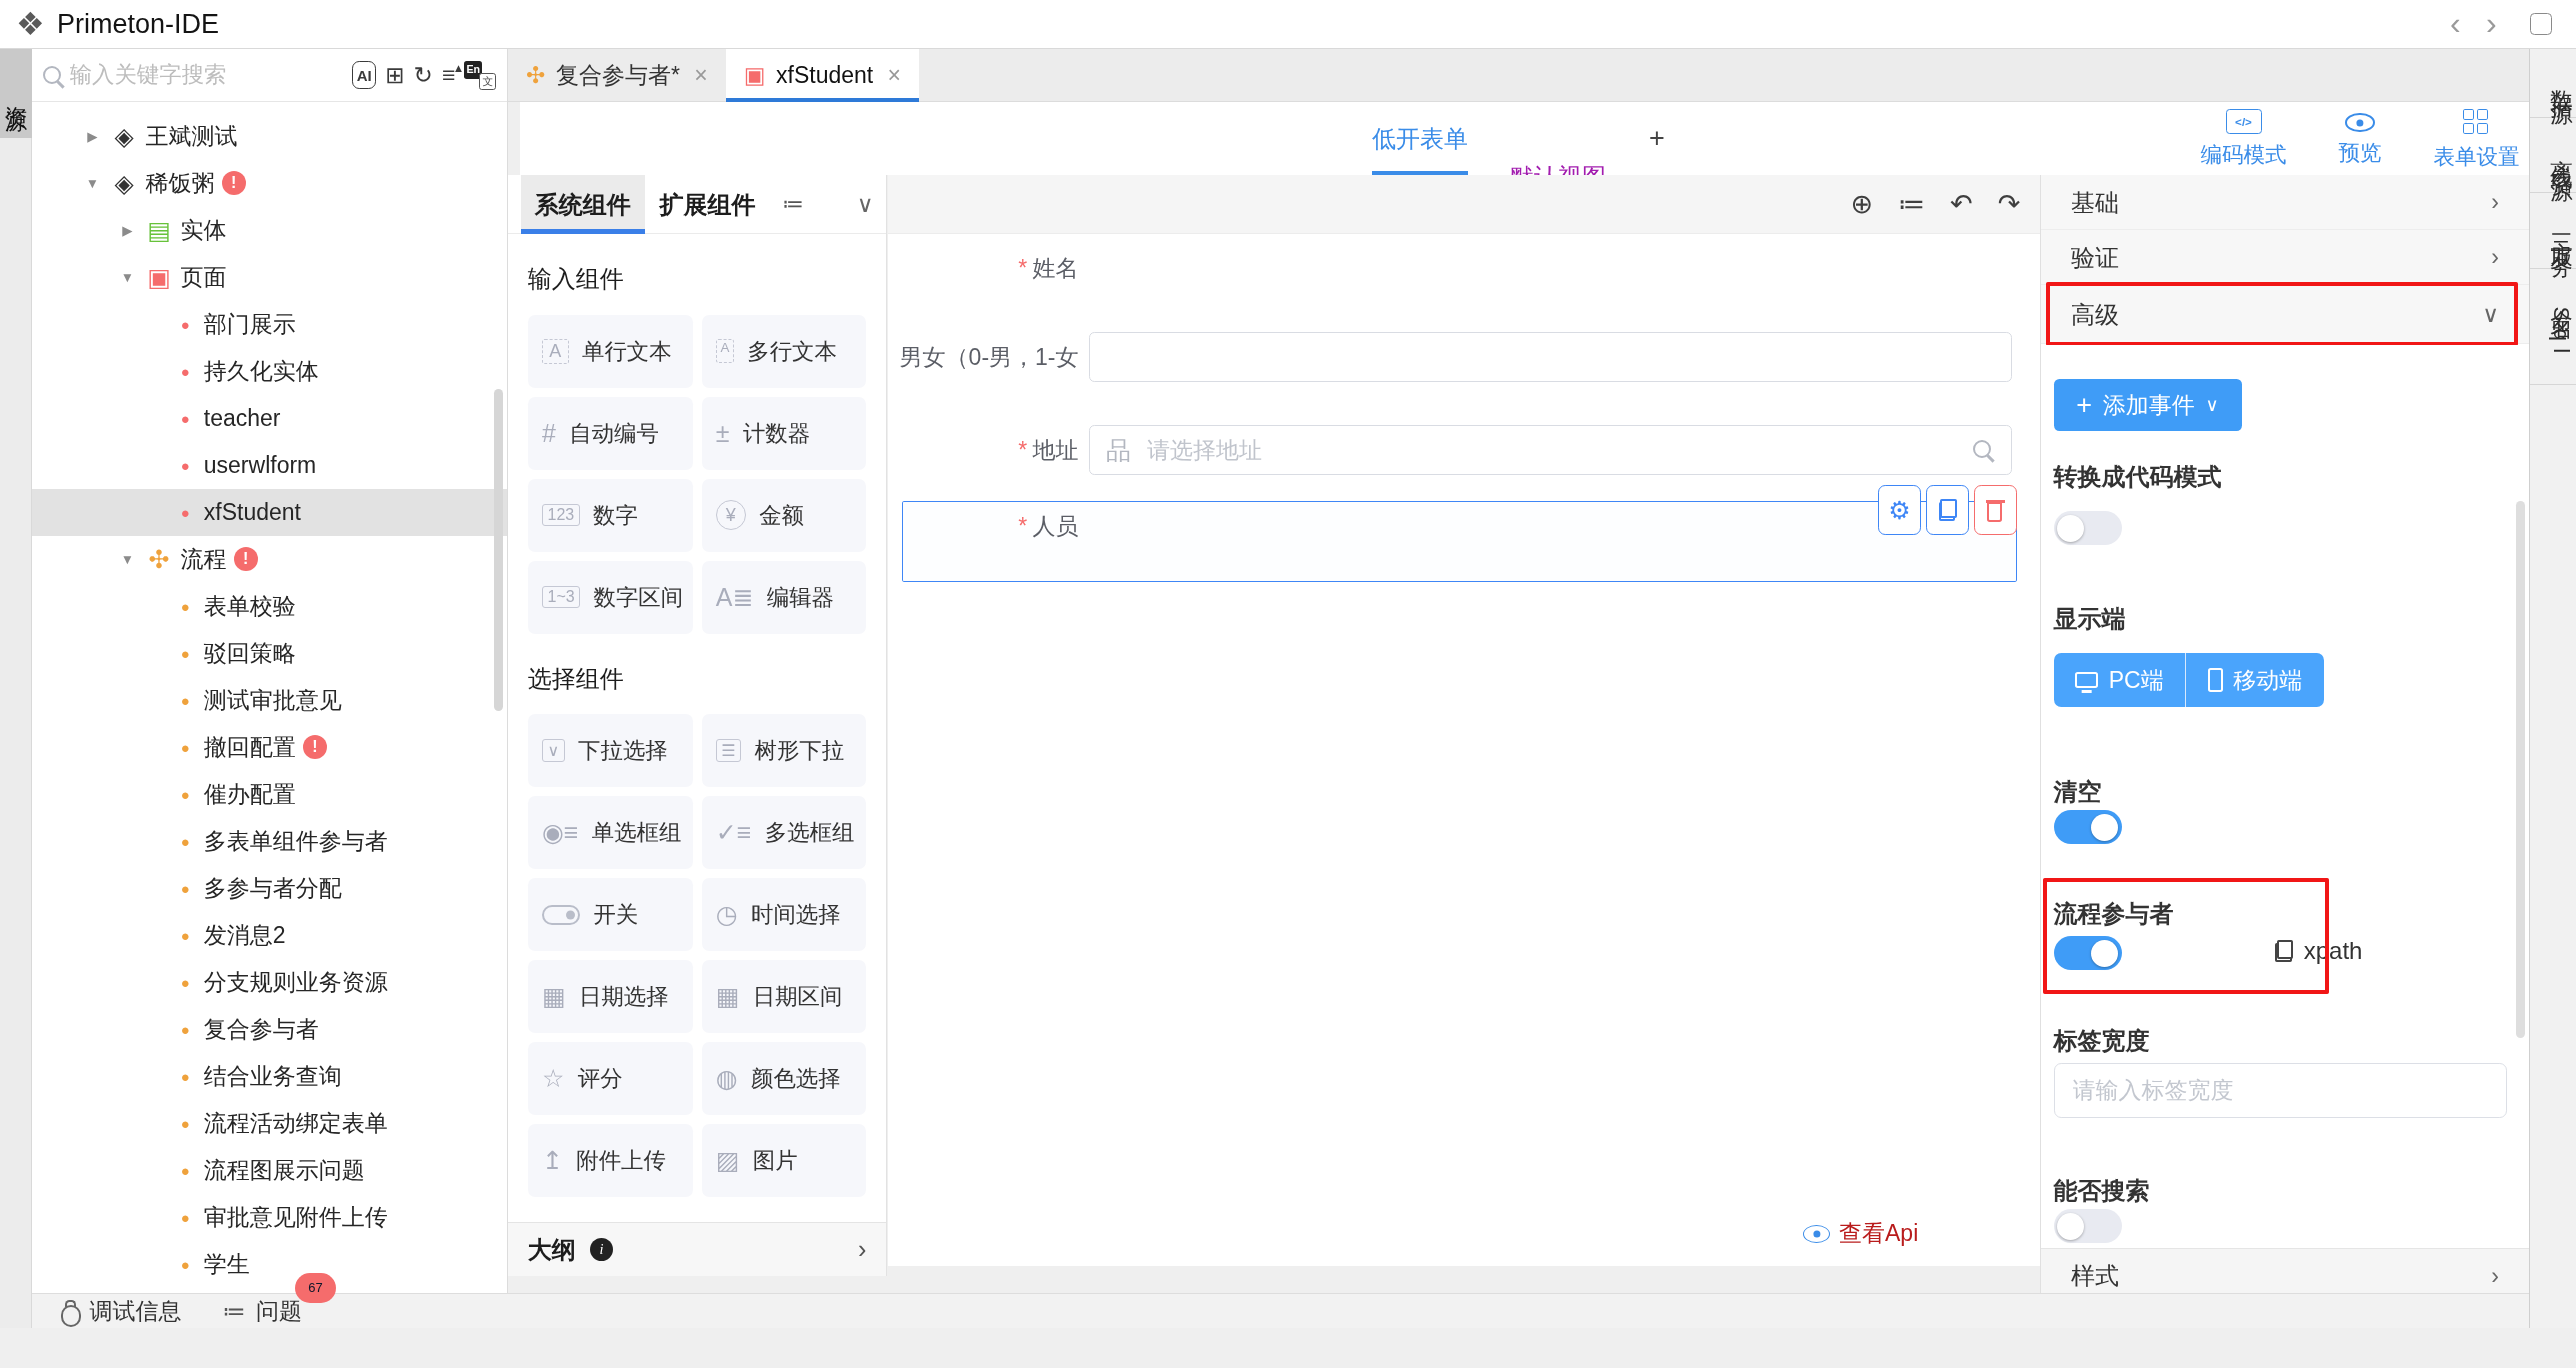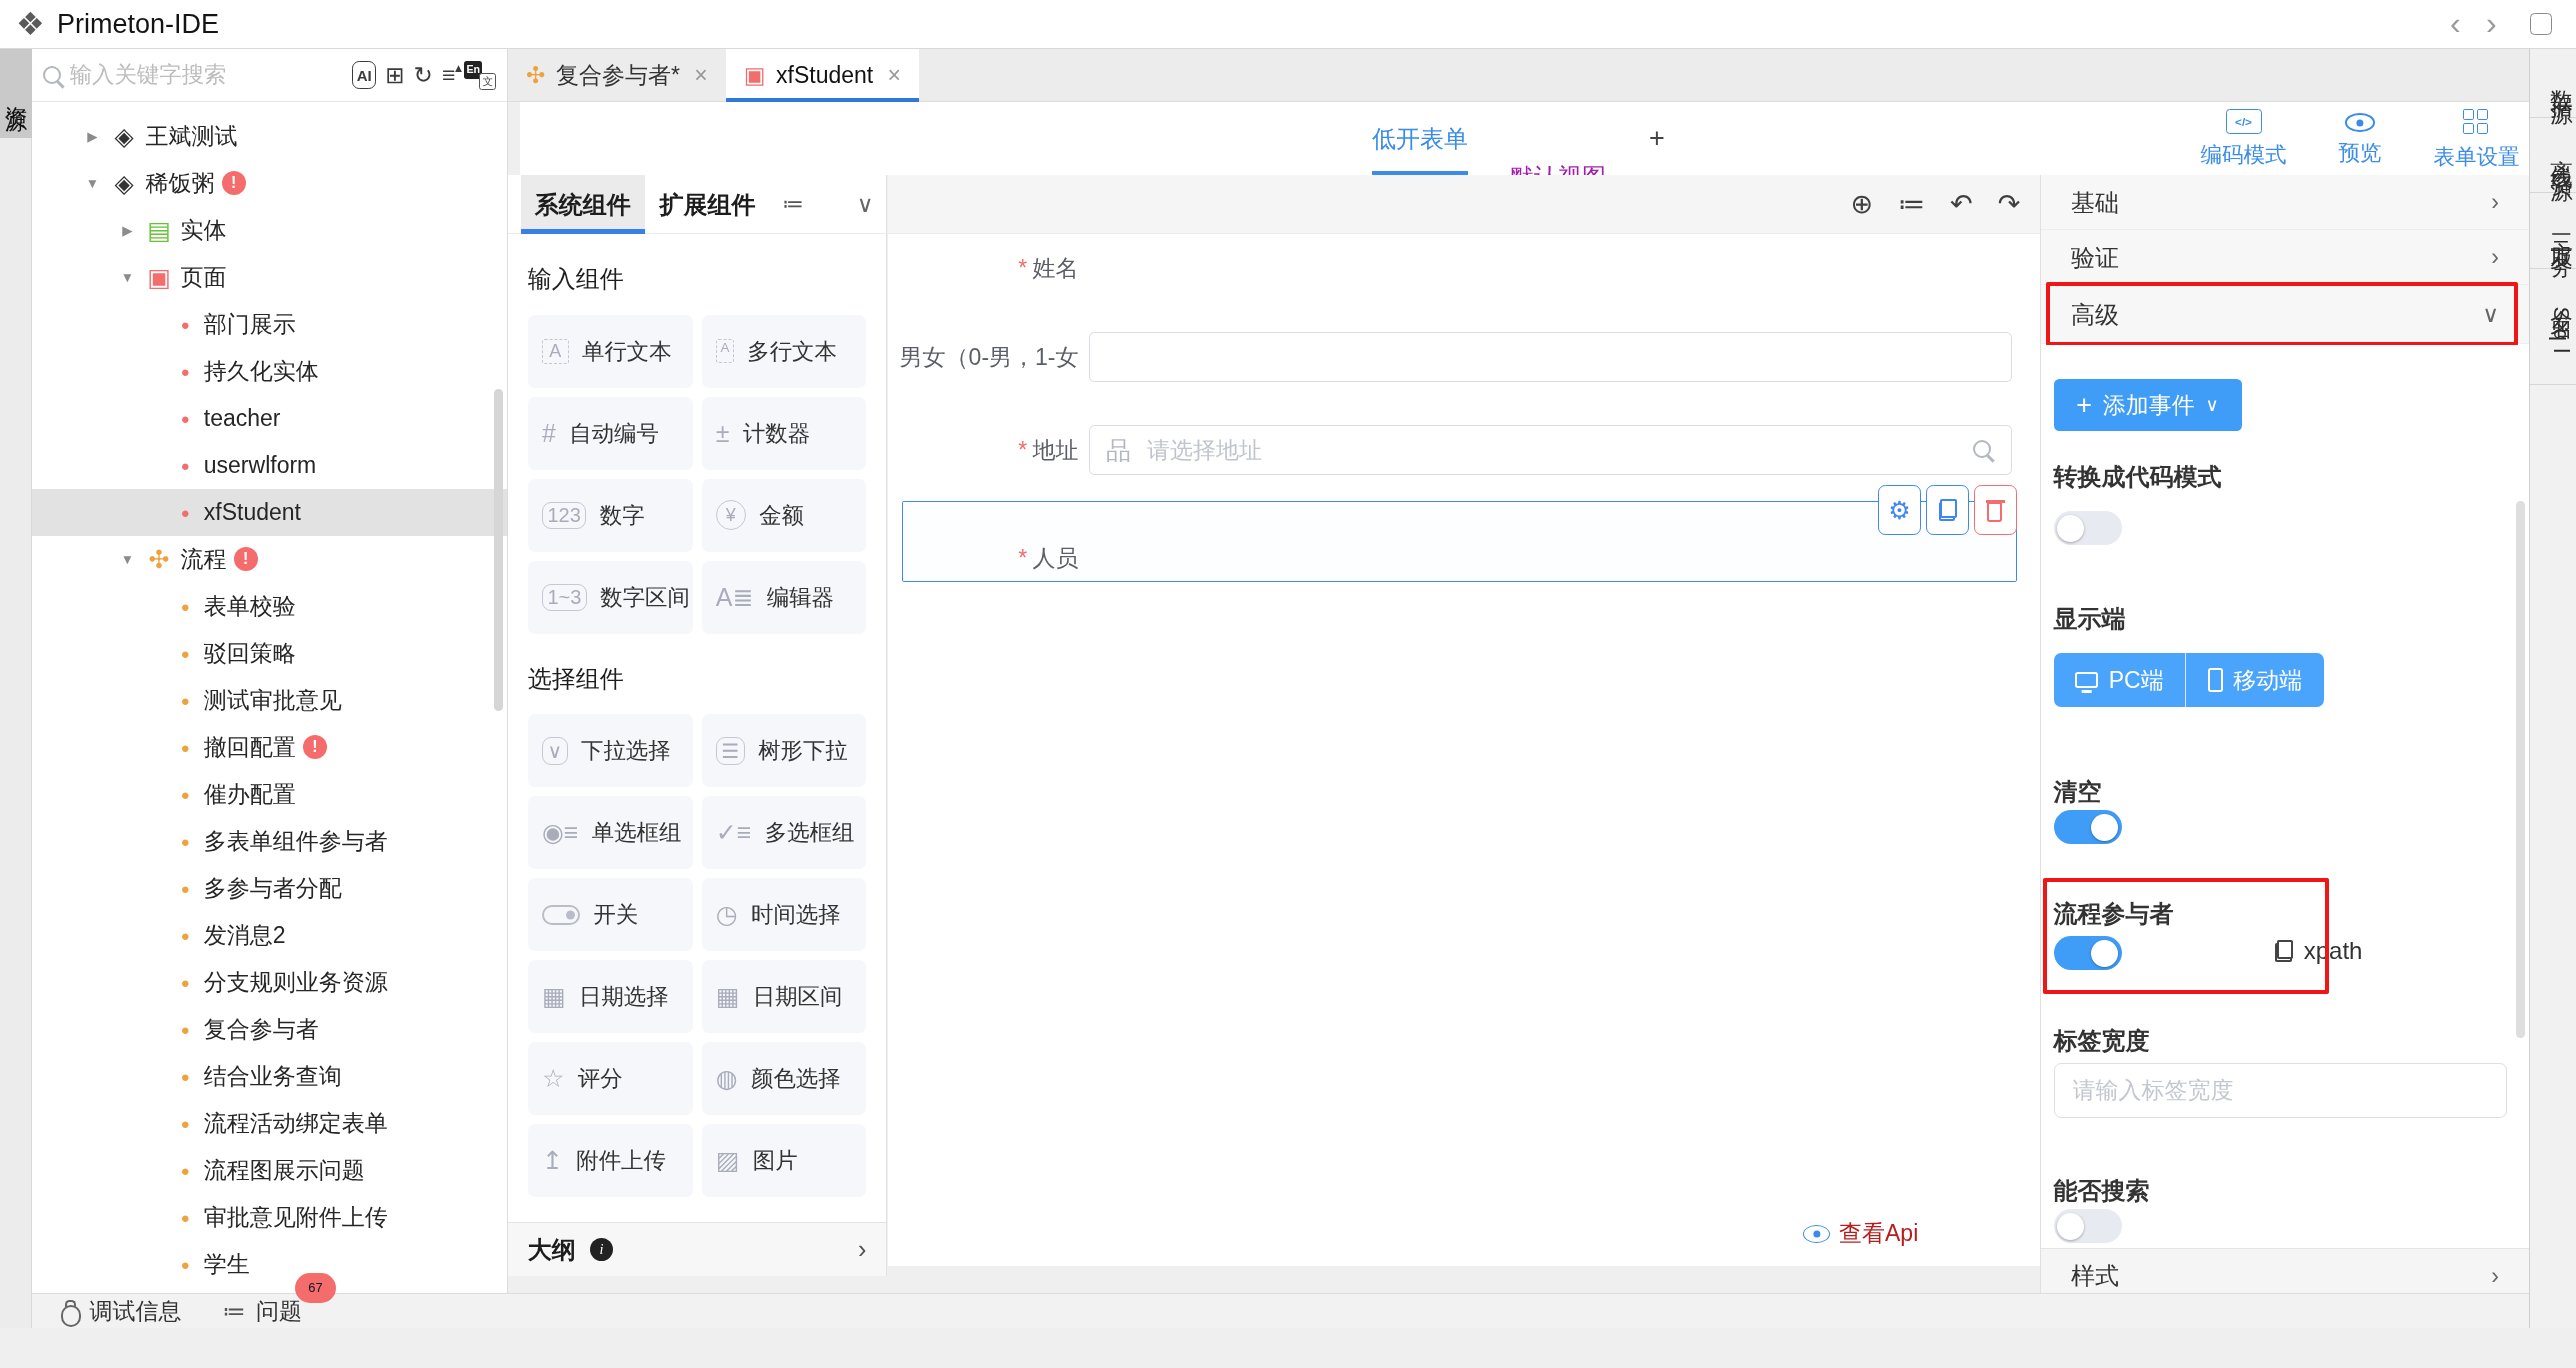--- a/index.html
+++ b/index.html
@@ -83,21 +83,21 @@
   #pal-chevron { margin-left:auto; color:#666; font-size:23px; }
   #pal-body { padding:0 19.7px; }
   .sec-title { margin-top:29px; font-size:24px; color:#1d1d1d; }
   .pgrid { margin-top:19.7px; display:grid; grid-template-columns:1fr 1fr; gap:9px; }
   .pcard { height:73px; background:#f6f7fb; border-radius:7.2px; display:flex; align-items:center; padding-left:14.3px; gap:13.4px; }
   .pcard .plb { font-size:22.4px; color:#333; white-space:nowrap; }
   .pg { color:#a9adbb; flex:none; display:flex; align-items:center; justify-content:center; }
   .pg.plain { font-size:25px; }
   .pg.dash { border:1.8px dashed #c5c8d4; border-radius:2.7px; font-size:18px; padding:0.9px 6.3px; }
   .pg.dash2 { border:1.8px dashed #c5c8d4; border-radius:2.7px; font-size:13.4px; padding:0 3.6px 7.2px 3.6px; }
-  .pg.box { border:1.8px solid #c5c8d4; border-radius:9px; font-size:20px; padding:0.9px 4.5px; }
+  .pg.box { border:1.8px solid #c5c8d4; border-radius:3px; font-size:16px; padding:0.9px 4.5px; }
   .pg.circle { border:1.8px solid #c5c8d4; border-radius:50%; width:30px; height:30px; font-size:18px; }
   .pg.pill { width:38px; height:19.7px; border:2.7px solid #b9bdc9; border-radius:10.7px; position:relative; }
   .pg.pill::after { content:""; position:absolute; right:2.7px; top:50%; transform:translateY(-50%); width:9px; height:9px; border-radius:50%; background:#b9bdc9; }
   #outline-bar { position:absolute; left:0; right:0; bottom:0; height:54px; background:#f7f7f7; border-top:0.9px solid #e4e4e4; display:flex; align-items:center; padding:0 19.7px; gap:14.3px; }
   #outline-label { font-size:24px; font-weight:bold; color:#1d1d1d; }
   #outline-info { width:23px; height:23px; border-radius:50%; background:#222; color:#fff; font-size:14.3px; font-style:italic; font-family:"Liberation Serif",serif; display:flex; align-items:center; justify-content:center; }
   #outline-chevron { margin-left:auto; color:#555; font-size:25px; }
 
   
   #canvas { position:absolute; left:888px; top:175px; width:1152px; height:1091px; background:#fff; }
@@ -529,21 +529,21 @@
 
     <div class="flabel" style="left:11.6px; top:250px;">
       <span class="req">*</span><span>地址</span>
     </div>
     <div class="inp icon-left" style="top:250px;">
       <span class="linp">品</span>
       <input readonly="" placeholder="请选择地址" style="">
       <span class="mag rmag"></span>
     </div>
 
-    <div class="flabel" style="left:11.6px; top:358px;">
+    <div class="flabel" style="left:11.6px; top:326px;">
       <span class="req">*</span><span>人员</span>
     </div>
 
     <div class="actbtn blue" id="btn-gear">
         <span>⚙</span>
       </div>
     <div class="actbtn blue" id="btn-copy">
         <span class="copyic"></span>
       </div>
     <div class="actbtn red" id="btn-del">

